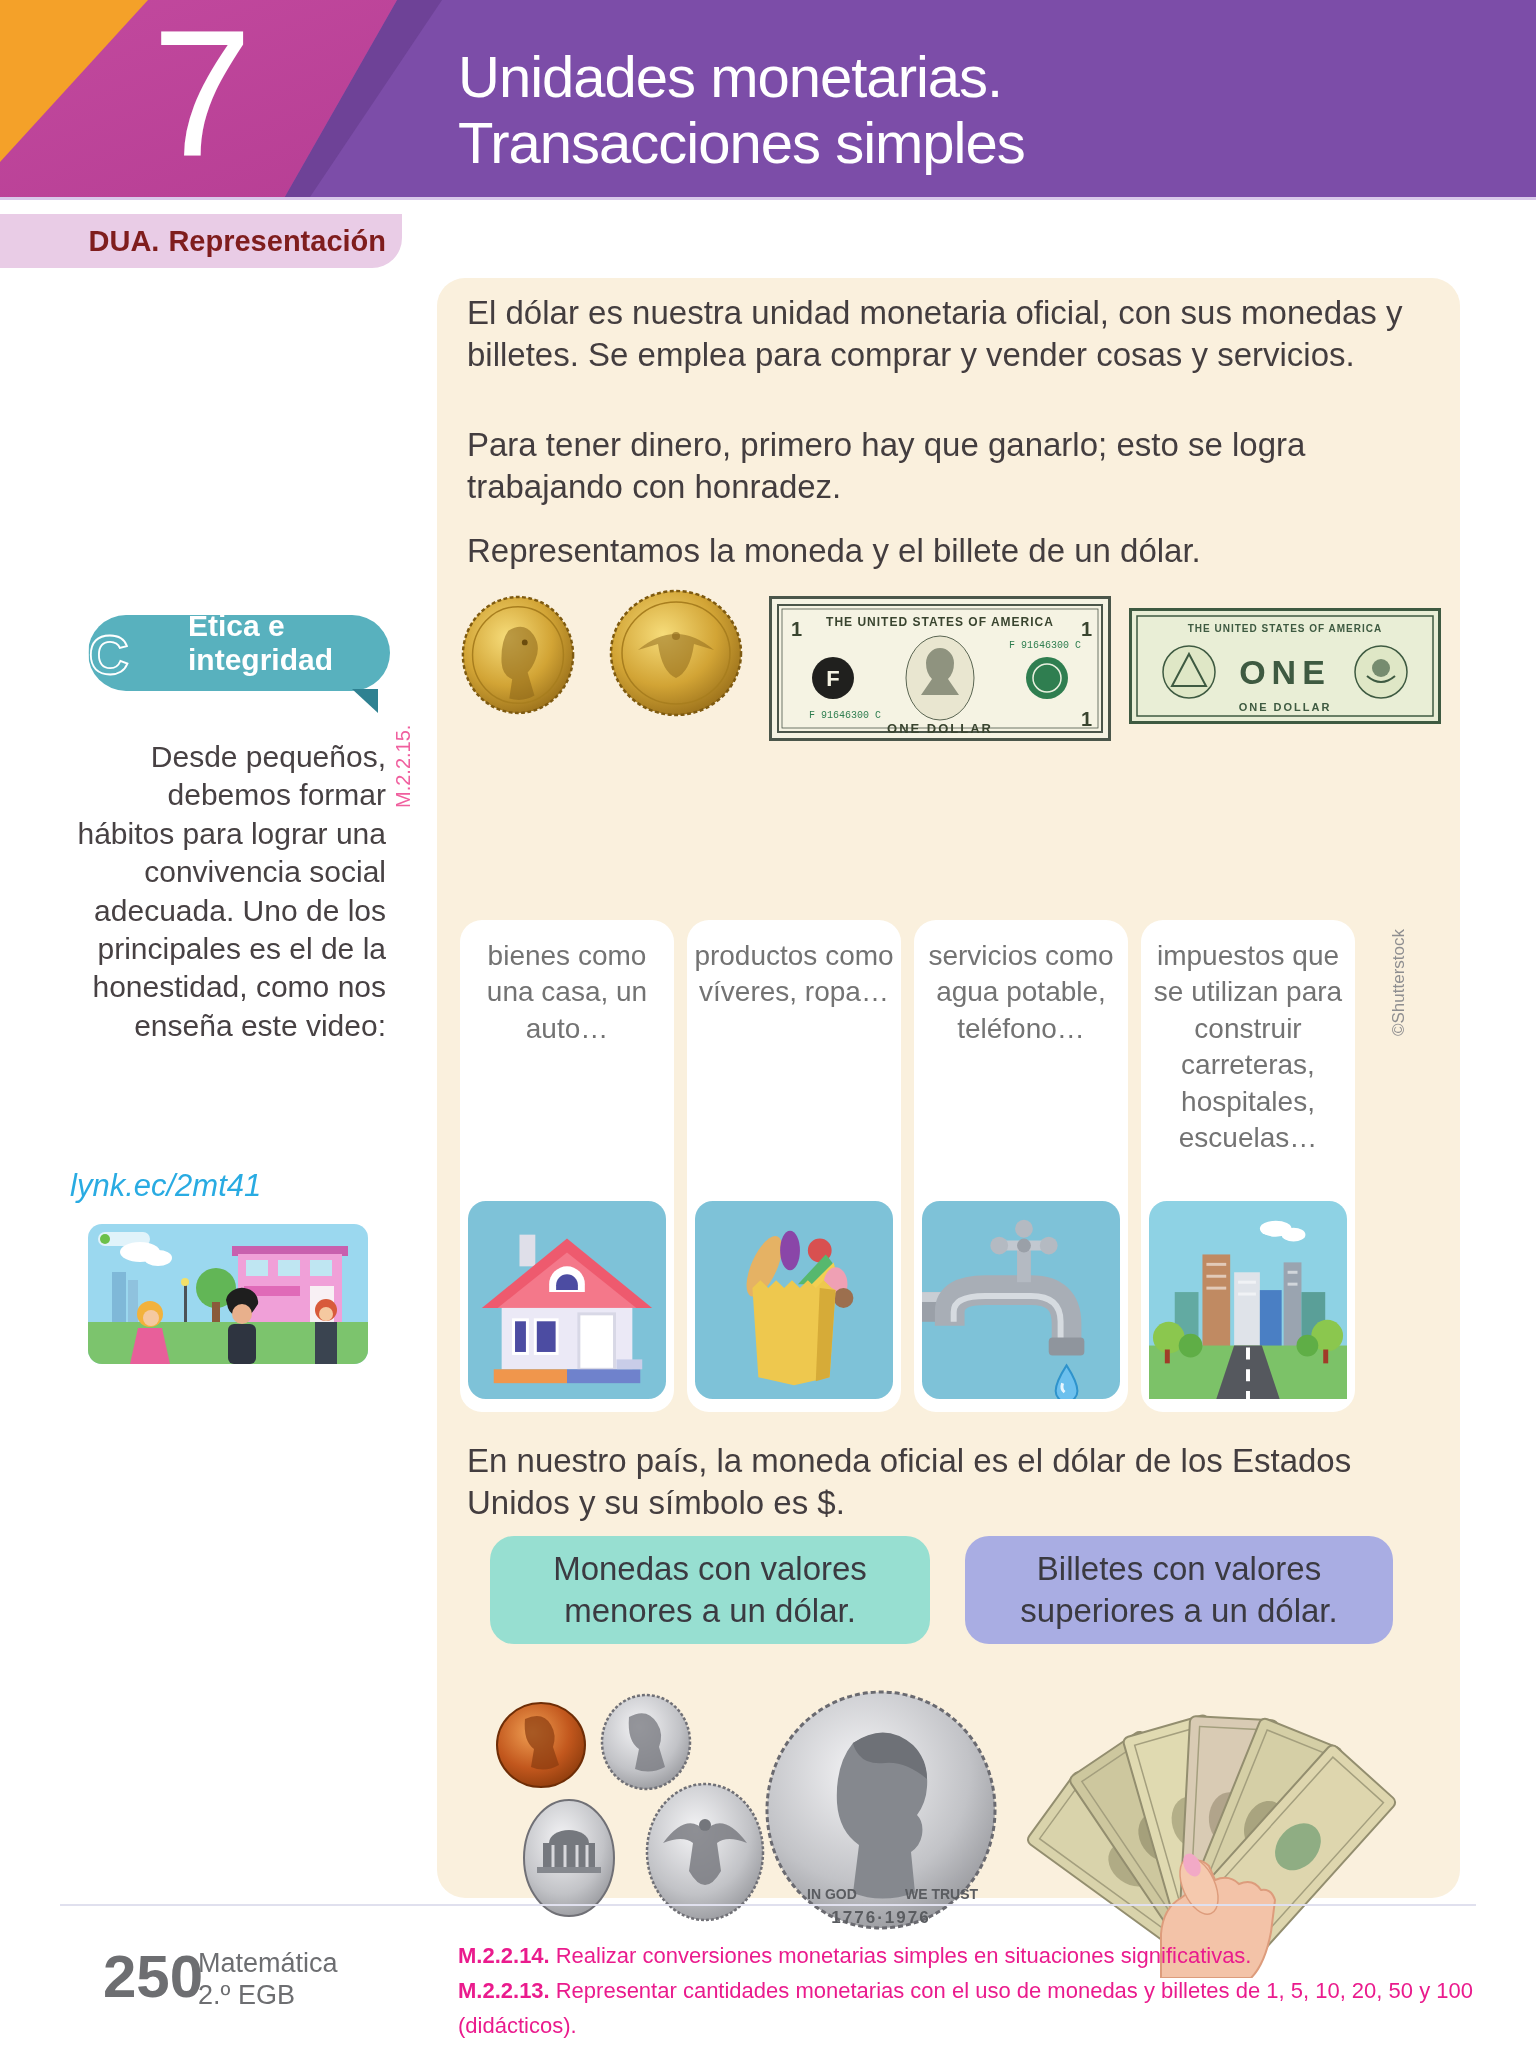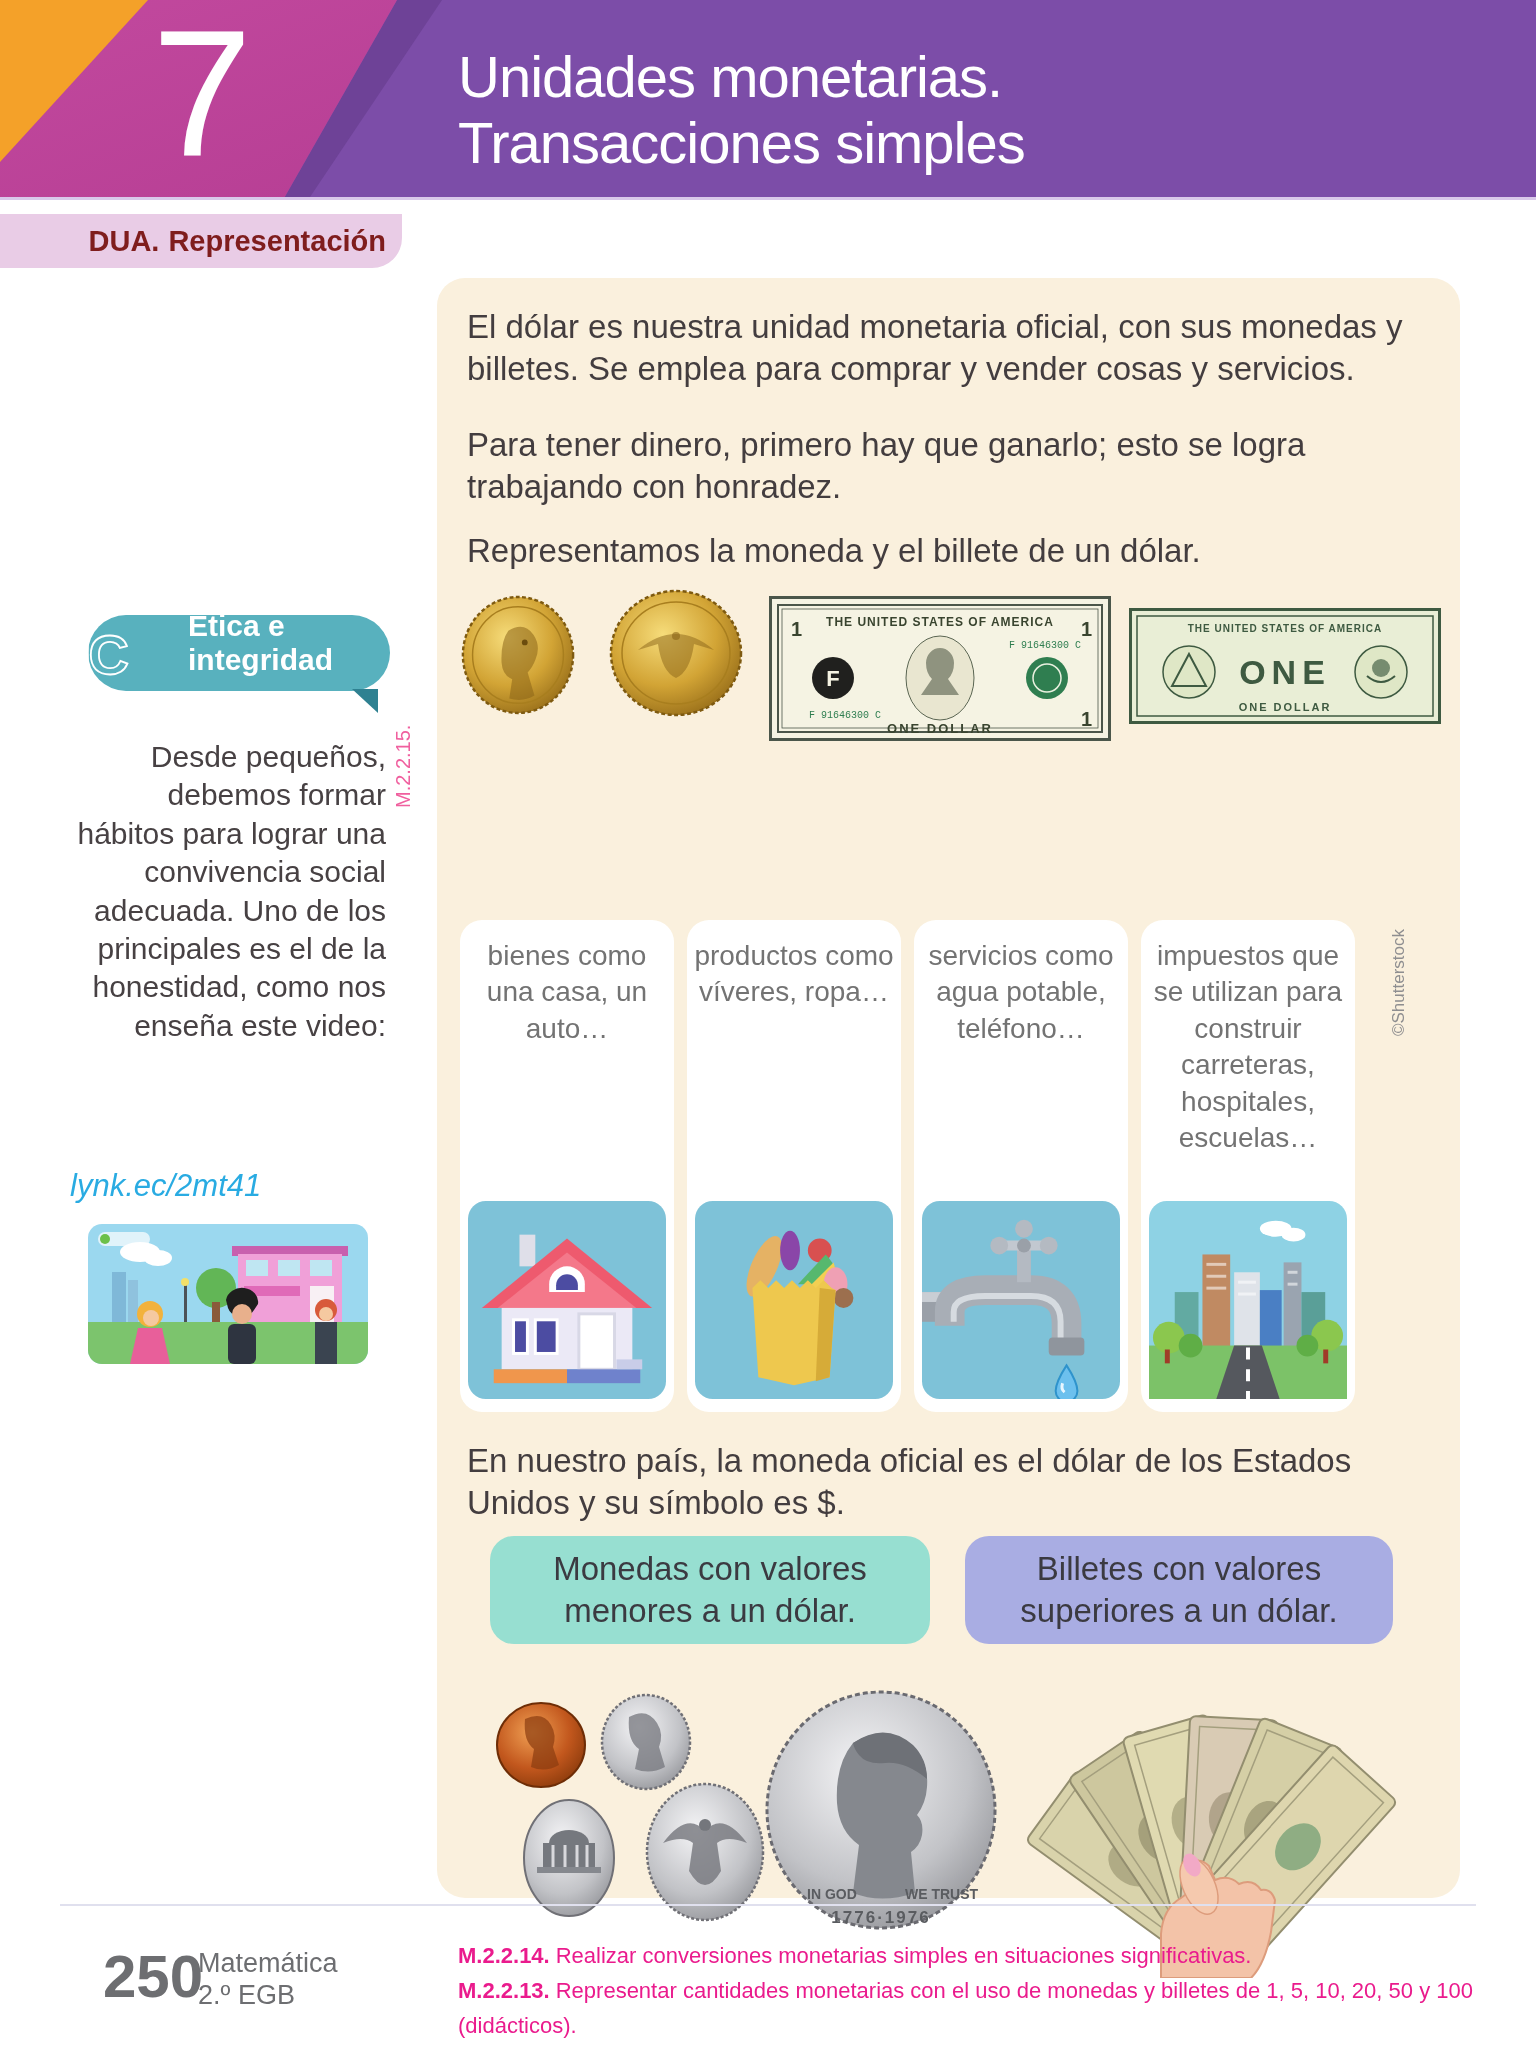--- a/index.html
+++ b/index.html
@@ -38,21 +38,21 @@
   .side-text{position:absolute;left:70px;top:738px;width:316px;text-align:right;
          font-size:30px;line-height:1.28;color:#474143;}
   .side-link{position:absolute;left:70px;top:1168px;width:316px;text-align:left;
          font-size:31px;font-style:italic;color:#29abe2;cursor:pointer;}
   .video-thumb{position:absolute;left:88px;top:1224px;width:280px;height:140px;cursor:pointer;}
 
   
   .panel{position:absolute;left:437px;top:278px;width:1023px;height:1620px;background:#faf0dd;
          border-radius:28px;}
   .para{position:absolute;left:30px;width:942px;font-size:33px;line-height:1.27;color:#433d3f;}
-  .p1{top:28px;} .p2{top:146px;} .p3{top:252px;} .p4{top:492px;} .p5{top:1162px;}
+  .p1{top:14px;} .p2{top:146px;} .p3{top:252px;} .p4{top:492px;} .p5{top:1162px;}
 
   .money-img{position:absolute;}
   .cards{position:absolute;left:23px;top:642px;display:flex;gap:13px;}
   .card{width:214px;height:492px;background:#fff;border-radius:22px;box-sizing:border-box;
         padding:18px 7px 13px;display:flex;flex-direction:column;align-items:center;
         justify-content:space-between;}
   .card-text{font-size:28px;line-height:1.3;text-align:center;color:#737373;}
   .card-img{width:198px;height:198px;display:block;}
   .credit{position:absolute;left:952px;top:758px;transform-origin:0 0;transform:rotate(-90deg);
         font-size:17px;color:#8e8e90;white-space:nowrap;}

